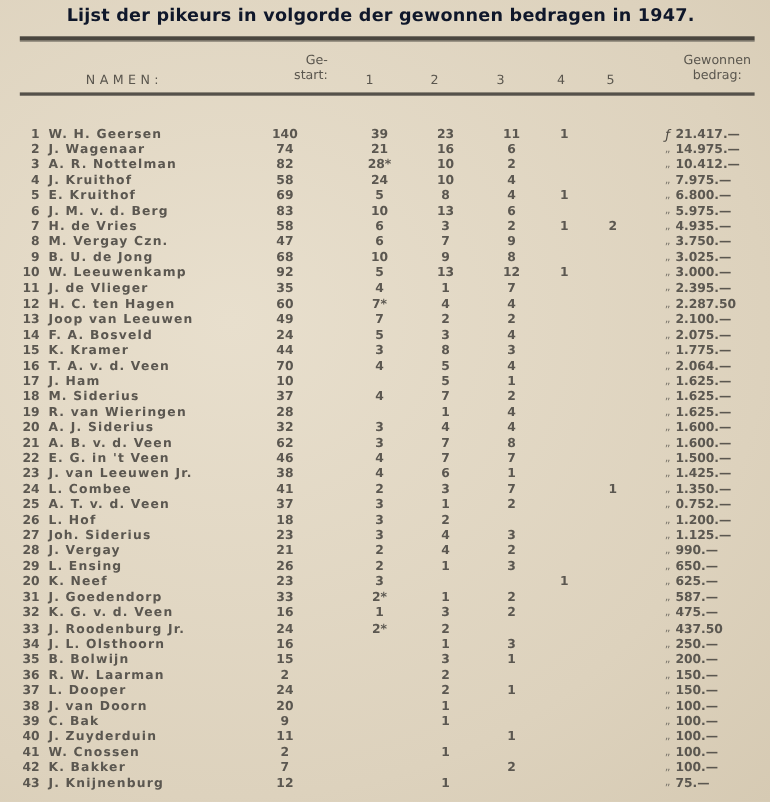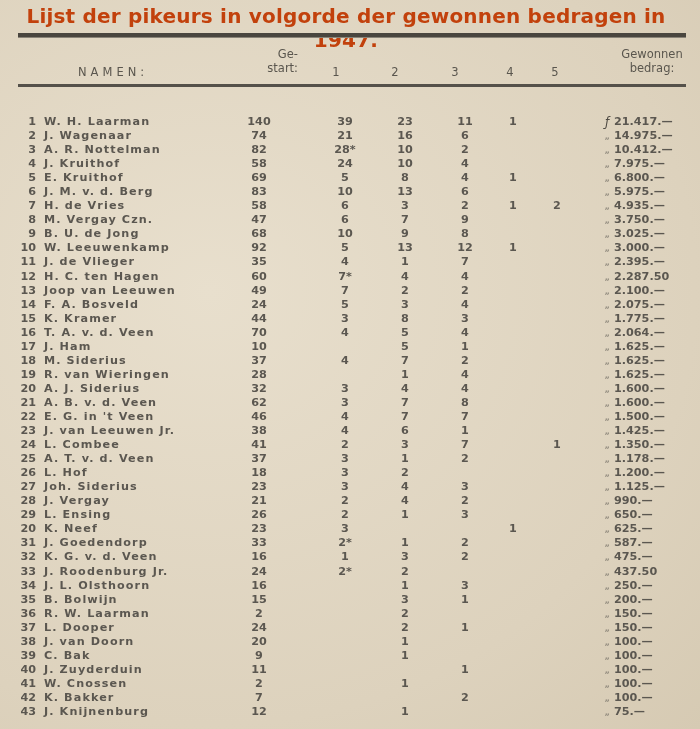--- a/index.html
+++ b/index.html
@@ -6,22 +6,22 @@
   body {
     width:700px; height:729px; overflow:hidden;
     background:#e3d9c6;
     background-image: radial-gradient(ellipse at 30% 40%, #e8dfcd 0%, #ddd2bd 70%, #d6cab3 100%);
     font-family:"DejaVu Sans", sans-serif;
     color:#4e4a43;
     position:relative;
   }
   .title {
     position:absolute; left:0; top:4px; width:692px;
-    text-align:center; font-weight:bold; font-size:20px;
-    letter-spacing:0.2px; color:#c2410c;
+    text-align:center; font-weight:bold; font-size:16px;
+    letter-spacing:0.2px; color:#0f172a;
   }
   .rule-top { position:absolute; left:18px; right:14px; top:33px; height:4px; background:#4a463f; }
   .rule-top2 { position:absolute; left:18px; right:14px; top:37px; height:1px; background:#8a8478; }
   .rule-mid { position:absolute; left:18px; right:14px; top:84px; height:3px; background:#55514a; }
   .hdr { position:absolute; font-size:11.5px; color:#5a564e; line-height:14px; text-align:center; }
   .hdr-names { left:78px; top:65px; letter-spacing:4px; }
   .hdr-start { left:244px; top:47px; width:54px; text-align:right; }
   .hdr-col { top:65px; width:20px; }
   .hdr-amount { left:606px; top:47px; width:92px; text-align:center; }
 
@@ -62,21 +62,21 @@
 <div class="hdr hdr-amount">
   <div>Gewonnen</div>
   <div>bedrag:</div>
 </div>
 <div class="rule-mid"></div>
 
 <div class="rows" id="rows">
     <div class="row">
       <span class="c dots"></span>
       <span class="c num">1</span>
-      <span class="c name">W. H. Laarman</span>
+      <span class="c name">W. H. Geersen</span>
       <span class="c start">140</span>
       <span class="c p1">39</span>
       <span class="c p2">23</span>
       <span class="c p3">11</span>
       <span class="c p4">1</span>
       <span class="c p5"></span>
       <span class="c cur cur-f">ƒ</span>
       <span class="c amt">21.417.—</span>
     </div>
     <div class="row">
@@ -382,21 +382,21 @@
       <span class="c dots"></span>
       <span class="c num">25</span>
       <span class="c name">A. T. v. d. Veen</span>
       <span class="c start">37</span>
       <span class="c p1">3</span>
       <span class="c p2">1</span>
       <span class="c p3">2</span>
       <span class="c p4"></span>
       <span class="c p5"></span>
       <span class="c cur">„</span>
-      <span class="c amt">1.178.—</span>
+      <span class="c amt">0.752.—</span>
     </div>
     <div class="row">
       <span class="c dots"></span>
       <span class="c num">26</span>
       <span class="c name">L. Hof</span>
       <span class="c start">18</span>
       <span class="c p1">3</span>
       <span class="c p2">2</span>
       <span class="c p3"></span>
       <span class="c p4"></span>

